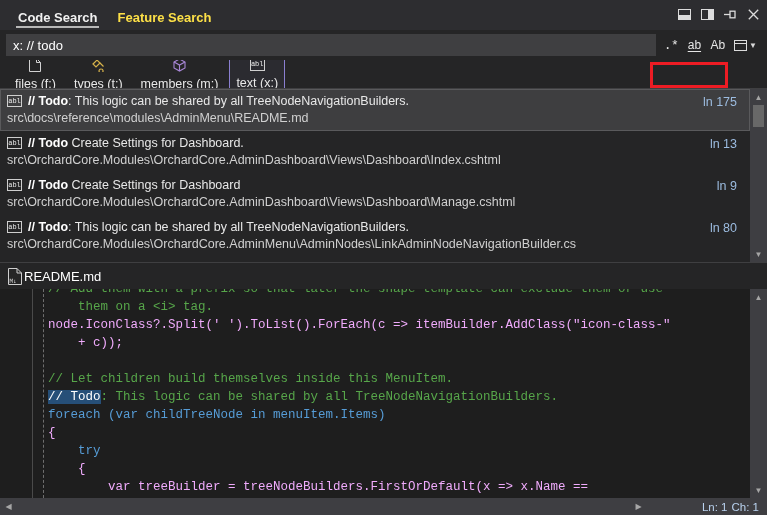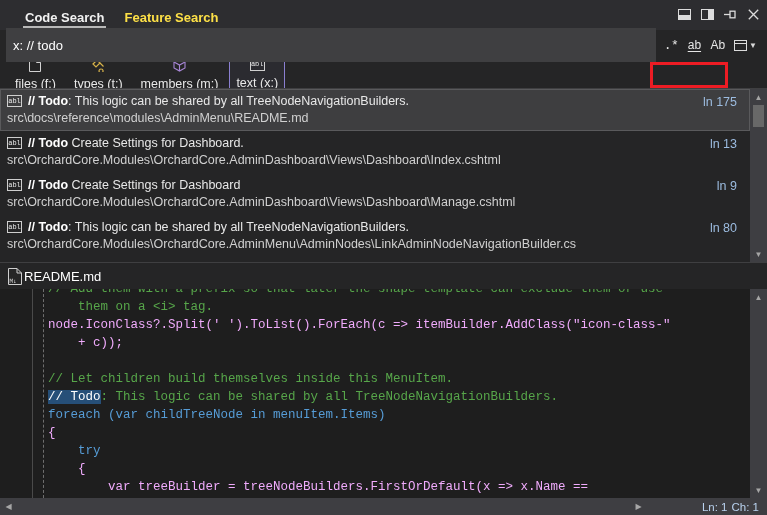--- a/index.html
+++ b/index.html
@@ -31,21 +31,21 @@
     background: #2d2d30;
     display: flex;
     align-items: flex-end;
     position: relative;
     flex: 0 0 auto;
   }
   .tabstrip {
     display: flex;
     align-items: flex-end;
     height: 30px;
-    padding-left: 15px;
+    padding-left: 8px;
   }
   .tab {
     position: relative;
     padding: 0 10px 6px 10px;
     font-size: 13px;
     color: #f1f1f1;
     line-height: 1;
     cursor: default;
     font-weight: 600;
     align-self: flex-end;
@@ -77,21 +77,21 @@
     position: relative;
     height: 30px;
     background: #252526;
     display: flex;
     align-items: center;
     padding: 0 6px;
     flex: 0 0 auto;
   }
   .searchbox {
     flex: 1 1 auto;
-    height: 34px;
+    height: 22px;
     background: #3f3f41;
     border: 1px solid #3f3f41;
     display: flex;
     align-items: center;
     padding: 0 6px;
     box-sizing: border-box;
   }
   .searchbox .val {
     font-size: 13px;
     color: #ffffff;

